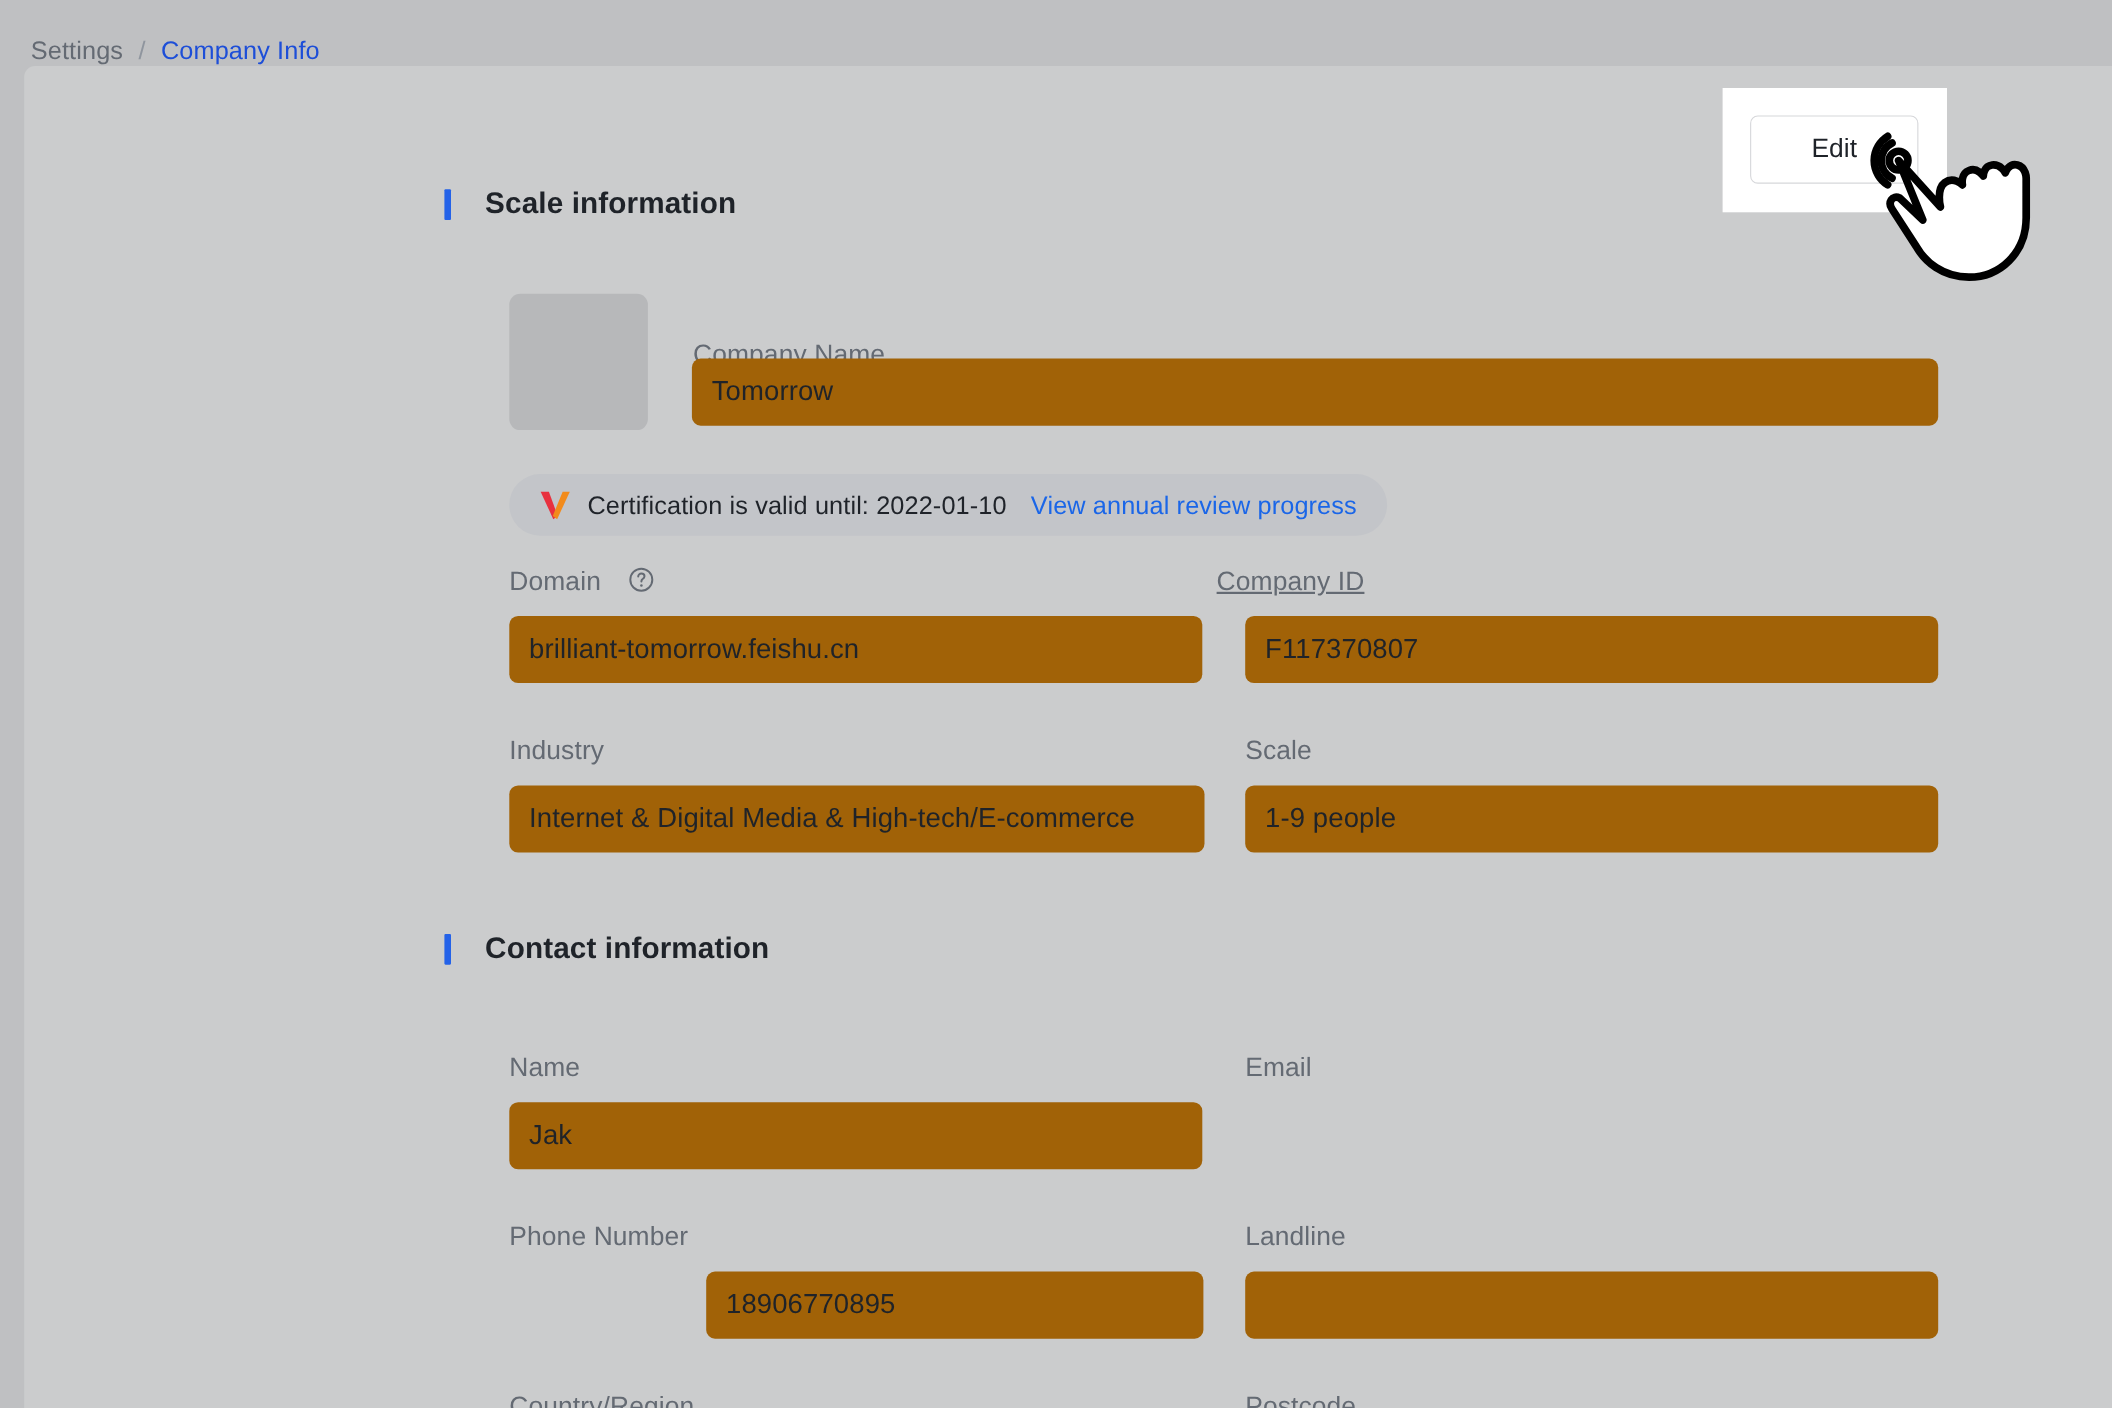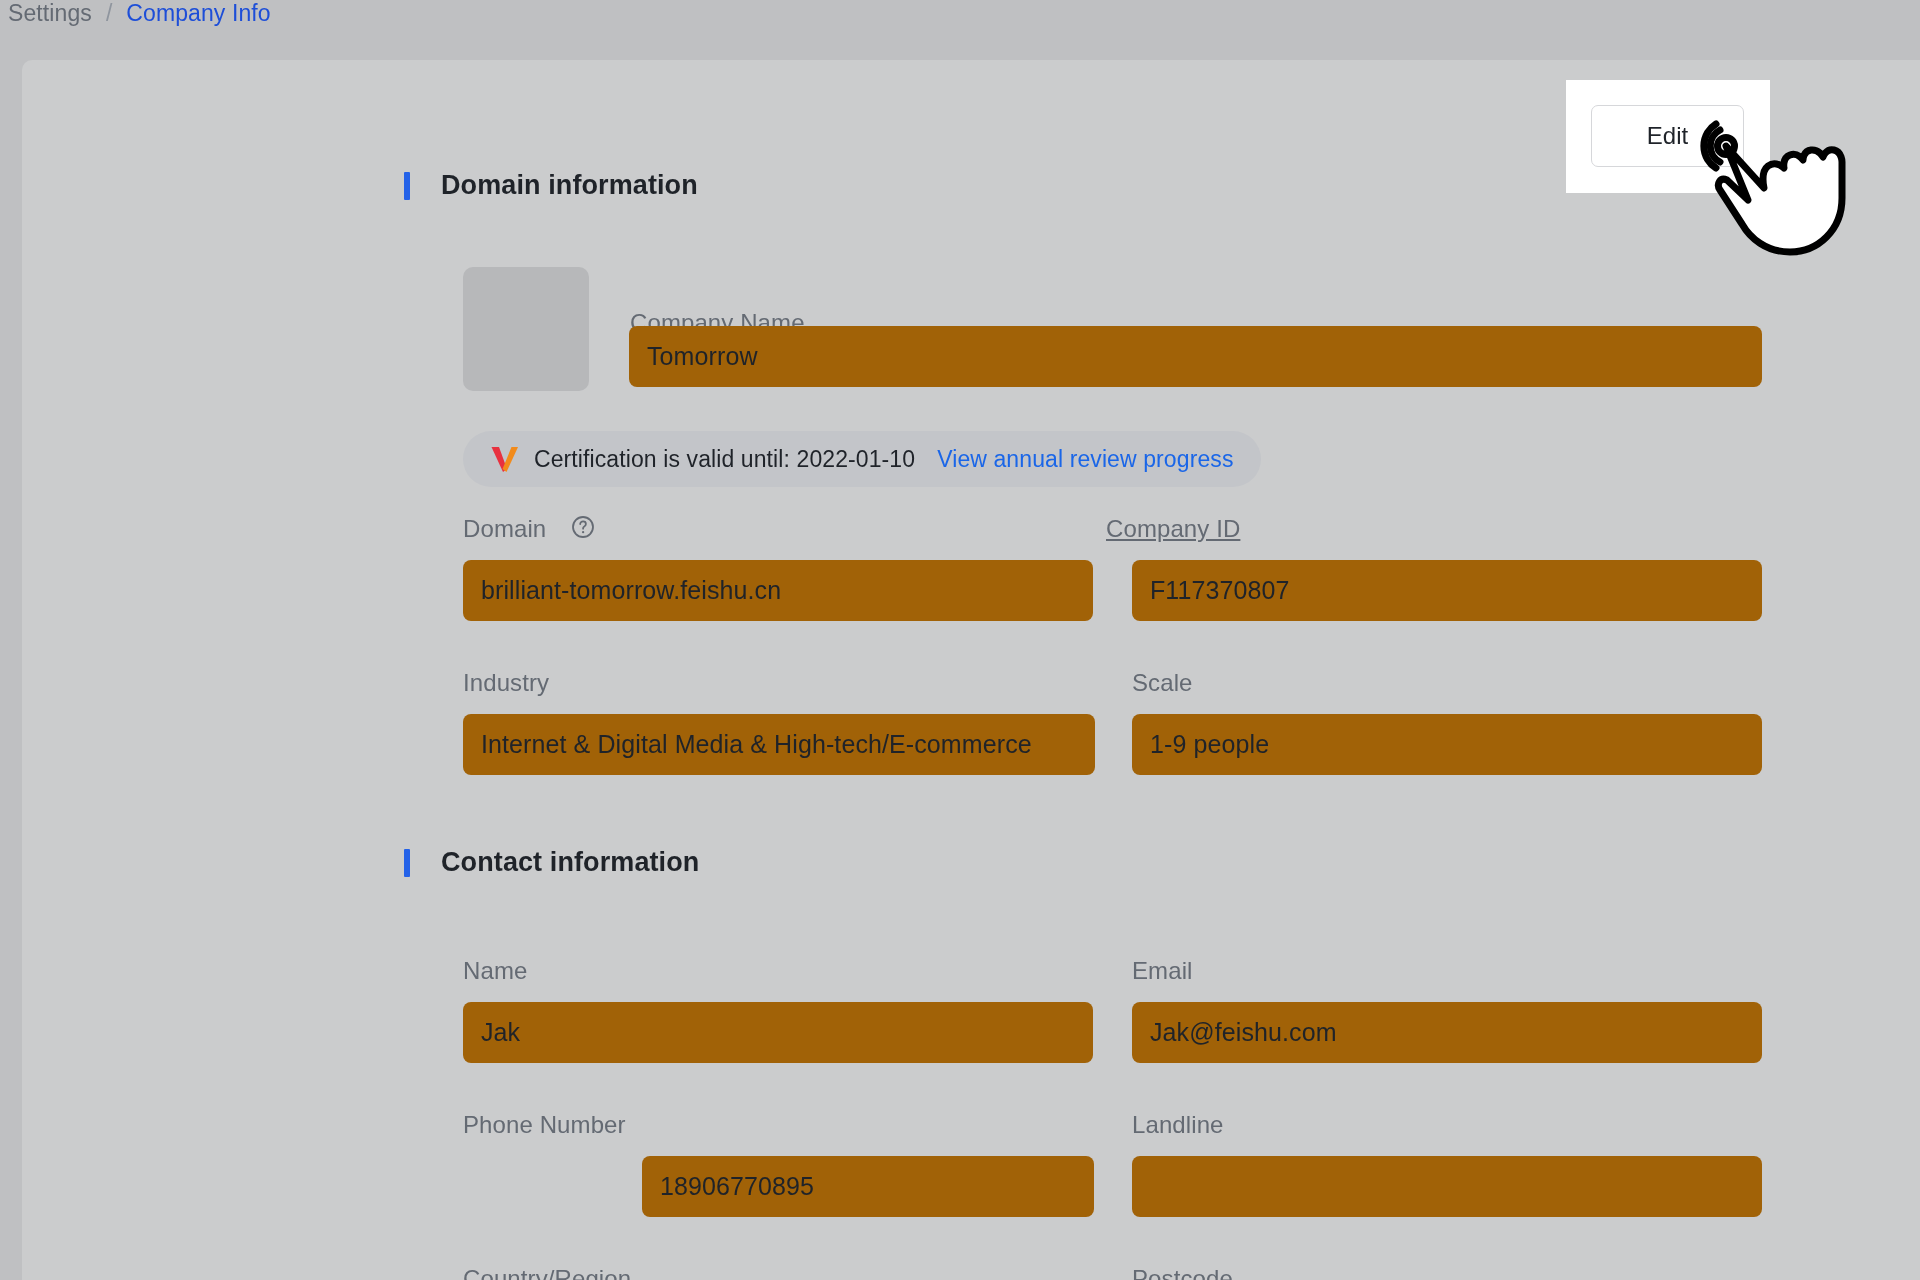--- a/index.html
+++ b/index.html
@@ -10,22 +10,22 @@
     font-family: "Liberation Sans", sans-serif;
     background: #bfc0c2;
   }
 
   
   #breadcrumb {
     position: absolute;
     left: 0; top: 0;
     width: 1920px; height: 60px;
     display: flex;
-    align-items: flex-start;
-    padding-left: 8px;
+    align-items: flex-end;
+    padding-left: 28px;
     background: #bfc0c2;
   }
   .crumb-root {
     font-size: 23px;
     color: #646a73;
     letter-spacing: 0.1px;
   }
   .crumb-sep {
     font-size: 23px;
     color: #8f959e;
@@ -173,21 +173,21 @@
 <div id="breadcrumb">
   <span class="crumb-root">Settings</span>
   <span class="crumb-sep">/</span>
   <span class="crumb-current">Company Info</span>
 </div>
 
 <div id="content-panel">
 
   <div class="section-head" style="left:382px; top:110px;">
     <span class="accent-bar"></span>
-    <span class="section-title">Domain information</span>
+    <span class="section-title">Scale information</span>
   </div>
 
   <div id="company-logo"></div>
 
   <span class="field-label" style="left:608px; top:221px;margin-top:28px;">Company Name</span>
   <div class="field-box" style="left:607px; top:266px; width:1133px; height:61px;">
     <span class="field-value">Tomorrow</span>
   </div>
 
   <div id="cert-pill">
@@ -228,23 +228,20 @@
     <span class="accent-bar"></span>
     <span class="section-title">Contact information</span>
   </div>
 
   <span class="field-label" style="left:441px; top:897px;">Name</span>
   <div class="field-box" style="left:441px; top:942px; width:630px; height:61px;text-align:center;">
     <span class="field-value">Jak</span>
   </div>
 
   <span class="field-label" style="left:1110px; top:897px;">Email</span>
-  <div class="field-box" style="left:1110px; top:942px; width:630px; height:61px;">
-    <span class="field-value">Jak@feishu.com</span>
-  </div>
 
   <span class="field-label" style="left:441px; top:1051px;">Phone Number</span>
   <div class="field-box" style="left:620px; top:1096px; width:452px; height:61px;">
     <span class="field-value">18906770895</span>
   </div>
 
   <span class="field-label" style="left:1110px; top:1051px;">Landline</span>
   <div class="field-box" style="left:1110px; top:1096px; width:630px; height:61px;">
     <span class="field-value"></span>
   </div>

